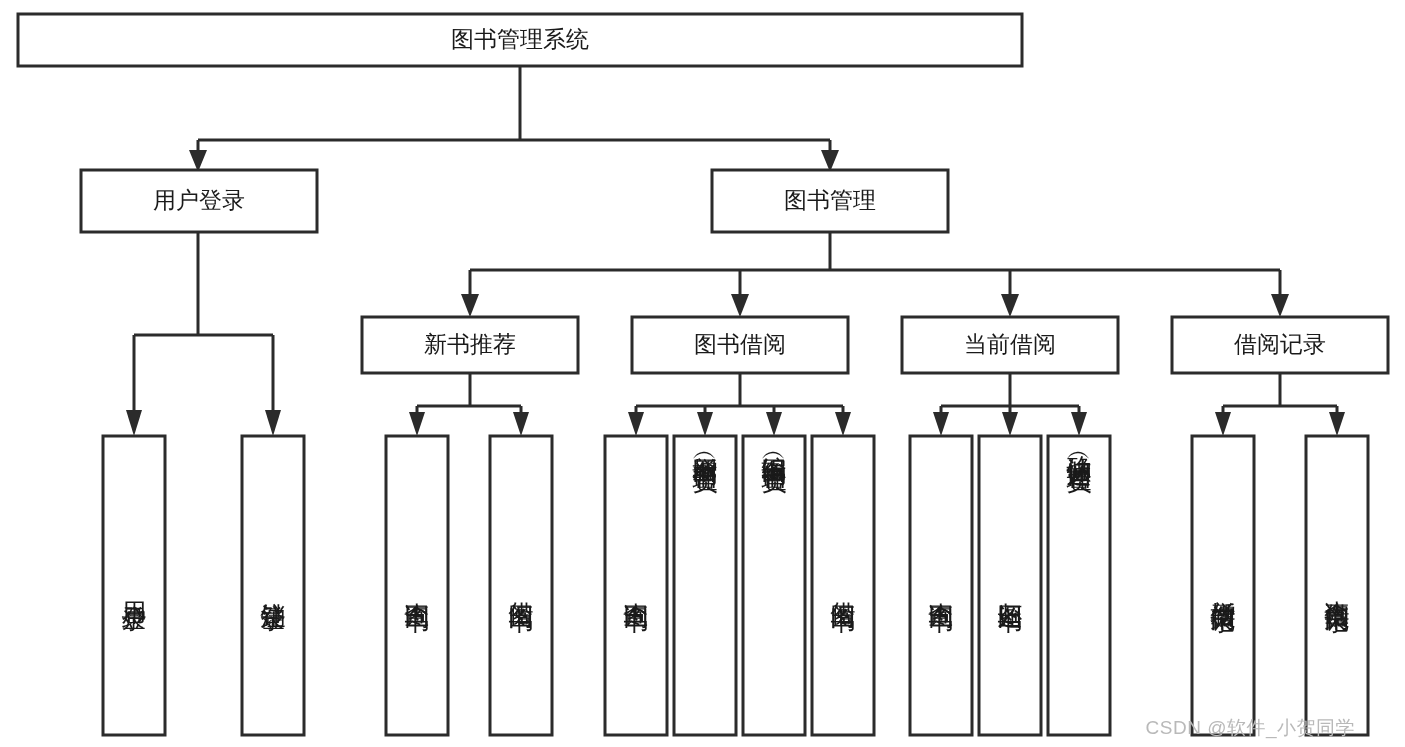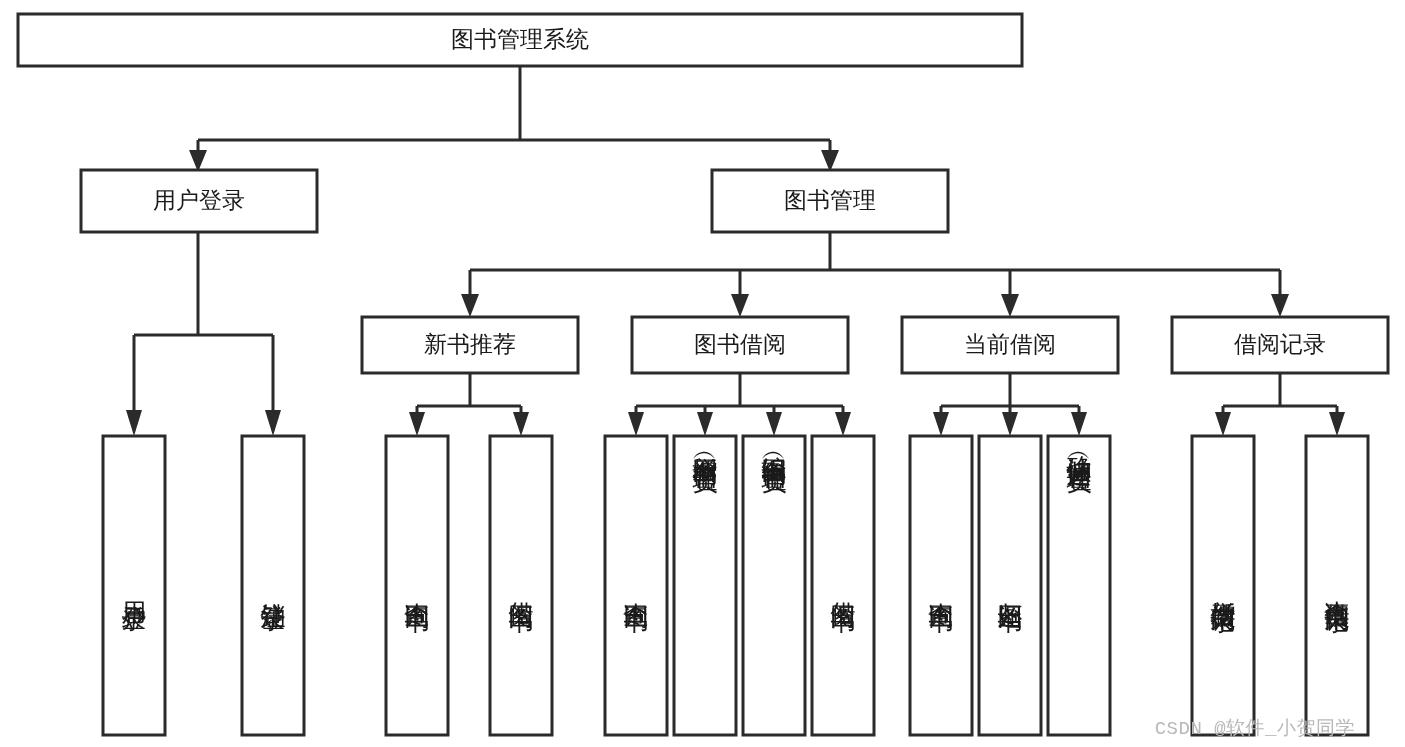--- a/index.html
+++ b/index.html
@@ -68,21 +68,21 @@
     line-height: 1.08;
     letter-spacing: 2px;
     color: #1a1a1a;
     white-space: nowrap;
     text-align: center;
   }
   .watermark {
     position: absolute;
     right: 8px;
     bottom: 6px;
-    font-family: Liberation Mono, monospace;
+    font-family: Liberation Sans, sans-serif;
     font-size: 19px;
     color: #b9b9b9;
     white-space: nowrap;
     letter-spacing: 0.5px;
   }
 </style>
 </head>
 <body>
 
 <div id="diagram-root">

